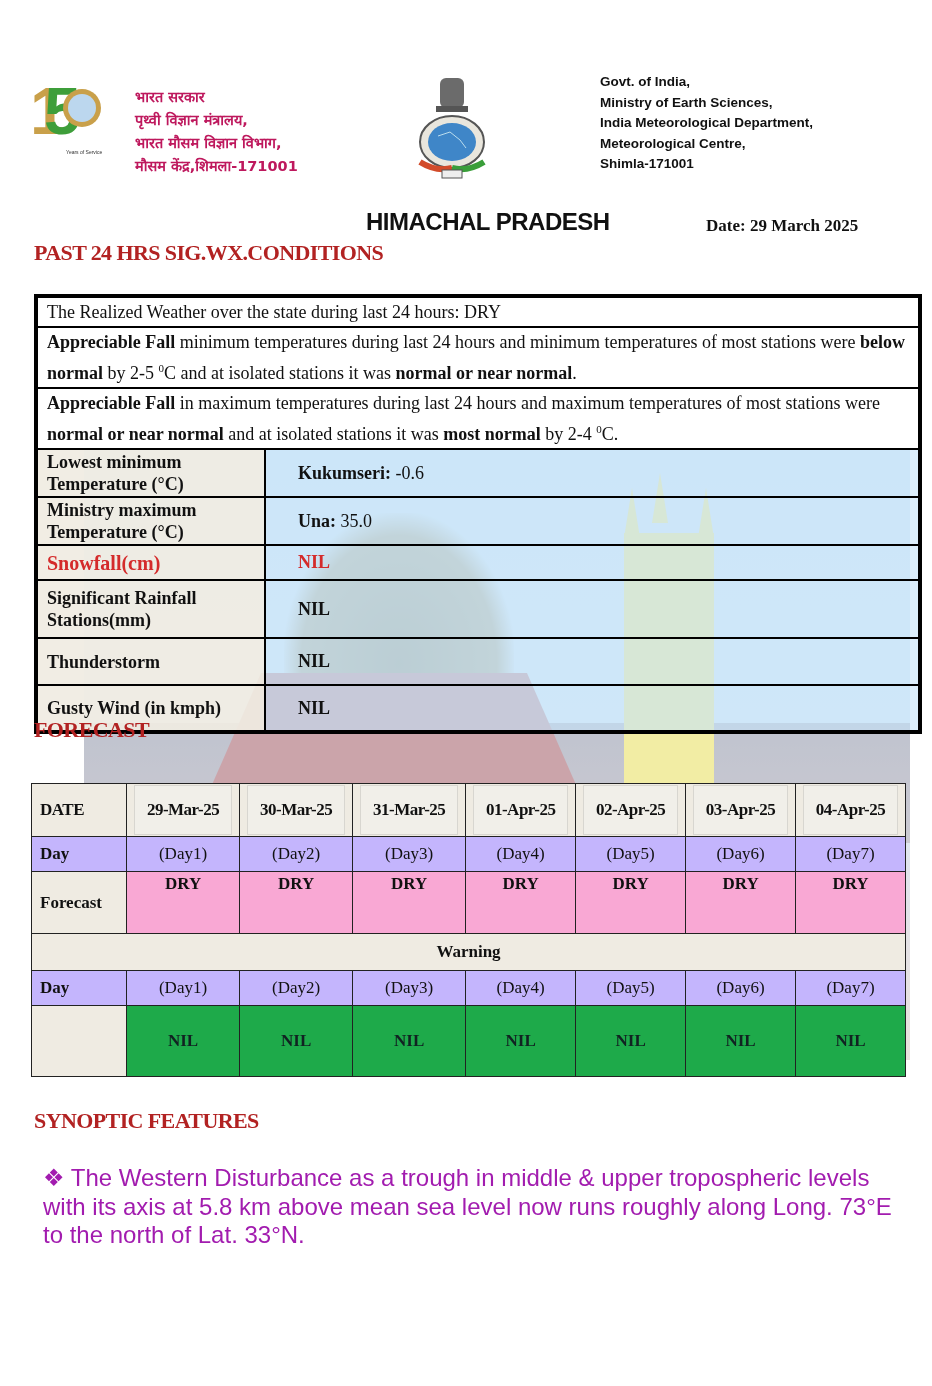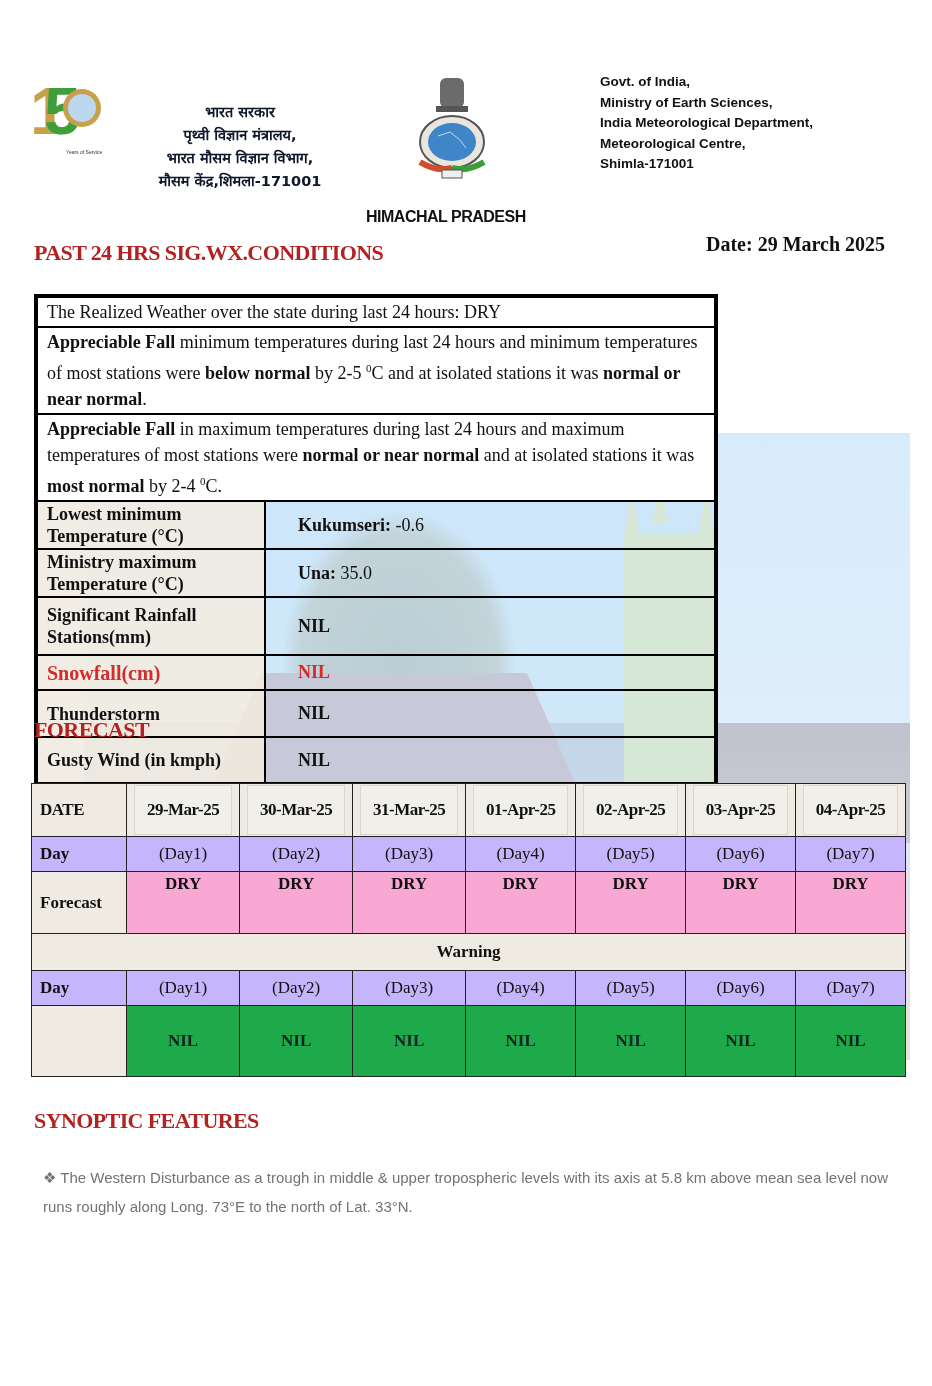--- a/index.html
+++ b/index.html
@@ -1,59 +1,59 @@
 <!DOCTYPE html>
 <html><head>
   <meta charset="utf-8">
   <style>
     html, body { margin: 0; padding: 0; background: #ffffff; }
     body { width: 932px; height: 1386px; position: relative; overflow: hidden; font-family: "Liberation Serif", serif; color: #111; }
 
     
     .logo150 { position: absolute; left: 30px; top: 70px; width: 72px; height: 100px; }
-    .hindi { position: absolute; left: 135px; top: 101px; width: 210px; text-align: center; font-family: "DejaVu Sans", sans-serif; font-weight: bold; color: #0f172a; font-size: 14.5px; line-height: 23px; }
+    .hindi { position: absolute; left: 135px; top: 86px; width: 210px; font-family: "DejaVu Sans", sans-serif; font-weight: bold; color: #be185d; font-size: 14.5px; line-height: 23px; }
     .emblem { position: absolute; left: 416px; top: 76px; width: 72px; height: 104px; }
     .eng { position: absolute; left: 600px; top: 72px; width: 270px; text-align: left; font-family: "Liberation Sans", sans-serif; font-weight: bold; font-size: 13.5px; line-height: 20.5px; color: #111; }
 
-    .state-title { position: absolute; left: 366px; top: 208px; font-family: "Liberation Sans", sans-serif; font-weight: bold; font-size: 16px; letter-spacing: -0.5px; }
-    .date-line { position: absolute; left: 706px; top: 216px; font-weight: bold; font-size: 20px; margin-top: 17px; }
+    .state-title { position: absolute; left: 366px; top: 208px; font-family: "Liberation Sans", sans-serif; font-weight: bold; font-size: 24px; letter-spacing: -0.5px; }
+    .date-line { position: absolute; left: 706px; top: 216px; font-weight: bold; font-size: 17px; }
     .sec-title { position: absolute; left: 34px; font-weight: bold; color: #b22222; font-size: 22px; letter-spacing: -0.6px; }
 
     
     .bgphoto { position: absolute; left: 84px; top: 433px; width: 826px; height: 627px; overflow: hidden; opacity: 0.55; }
     .sky { position: absolute; inset: 0; background: linear-gradient(#b8dcf7 0%, #c7e2f6 55%, #c9cedc 70%, #d9c9c1 100%); }
     .hills { position: absolute; left: 0; right: 0; top: 290px; height: 120px; background: linear-gradient(#8c93a8, #a3a0ad); }
     .tower { position: absolute; left: 540px; top: 100px; width: 90px; height: 527px; background: #e8df5a; }
     .spire { position: absolute; width: 0; height: 0; border-left: 8px solid transparent; border-right: 8px solid transparent; border-bottom: 50px solid #e8df5a; }
     .tree { position: absolute; left: 200px; top: 80px; width: 230px; height: 300px; background: radial-gradient(ellipse at center, #6a6e52 0%, #8a8a6a 60%, transparent 72%); }
     .roof { position: absolute; left: 120px; top: 240px; width: 380px; height: 130px; background: #a25a66; clip-path: polygon(15% 0, 85% 0, 100% 100%, 0 100%); }
     .house { position: absolute; left: 90px; top: 360px; width: 420px; height: 267px; background: repeating-linear-gradient(90deg, #4a4a55 0 4px, #dfe0e6 4px 26px); }
 
     
-    .wx { position: absolute; left: 34px; top: 294px; width: 684px; border-collapse: collapse; border: 4px solid #000; font-size: 18px; }
+    .wx { position: absolute; left: 34px; top: 294px; width: 888px; border-collapse: collapse; border: 4px solid #000; font-size: 18px; }
     .wx td { border: 2px solid #000; padding: 1px 9px; vertical-align: middle; }
     .wx .wide { background: #fff; line-height: 26px; }
     .wx .lbl { width: 208px; background: rgba(240,236,226,0.92); font-weight: bold; line-height: 22px; }
     .wx .val { background: rgba(196,226,249,0.6); padding-left: 32px; }
     .wx .red { color: #d42b2b; font-size: 20px; }
     sup { font-size: 11px; }
 
     
     .fc { position: absolute; left: 31px; top: 783px; width: 875px; border-collapse: collapse; border: 1.5px solid #222; font-size: 17px; }
     .fc td { border: 1px solid #222; text-align: center; }
     .fc .lbl { text-align: left; padding-left: 8px; font-weight: bold; width: 85px; background: #efebe2; }
     .fc .date { font-weight: bold; background: #efebe2; height: 36px; letter-spacing: -0.5px; }
     .fc .date span { display: inline-block; padding: 14px 12px; border: 1px solid #d8d6d0; background: #f1efe9; }
     .fc .day { background: #c4b5fd; height: 32px; }
     .fc .fcst { background: #f9a8d4; height: 58px; vertical-align: top; font-weight: bold; padding-top: 2px; }
     .fc .warnhead { background: #efebe2; font-weight: bold; height: 34px; }
     .fc .nil { background: #1eaa4a; font-weight: bold; color: #122; height: 68px; }
     .fc .blank { background: #efebe2; }
 
-    .syn { position: absolute; left: 43px; top: 1164px; width: 870px; font-family: "Liberation Sans", sans-serif; font-size: 15px; line-height: 28.5px; color: #737373; }
+    .syn { position: absolute; left: 43px; top: 1164px; width: 870px; font-family: "Liberation Sans", sans-serif; font-size: 24px; line-height: 28.5px; color: #a21caf; }
   </style>
 </head>
 <body>
 
 <div class="logo150">
   <svg width="72" height="100" viewBox="0 0 72 100">
     <text x="0" y="64" font-family="Liberation Sans, sans-serif" font-size="66" font-weight="bold" fill="#c9a04a">1</text>
     <text x="14" y="64" font-family="Liberation Sans, sans-serif" font-size="66" font-weight="bold" fill="#3e9e3a">5</text>
     <circle cx="52" cy="38" r="19" fill="#c9a04a"></circle>
     <circle cx="52" cy="38" r="14" fill="#bcd7ee"></circle>
@@ -118,27 +118,27 @@
     <td colspan="2" class="wide"><b>Appreciable Fall</b><span> in maximum temperatures during last 24 hours and maximum temperatures of most stations were </span><b>normal or near normal</b><span> and at isolated stations it was </span><b>most normal</b><span> by 2-4 </span><sup>0</sup><span>C.</span></td>
   </tr>
   <tr style="height:47px;">
     <td class="lbl">Lowest minimum Temperature (°C)</td>
     <td class="val"><b>Kukumseri:</b><span> -0.6</span></td>
   </tr>
   <tr style="height:47px;">
     <td class="lbl">Ministry maximum Temperature (°C)</td>
     <td class="val"><b>Una:</b><span> 35.0</span></td>
   </tr>
+  <tr style="height:35px;">
+    <td class="lbl red">Snowfall(cm)</td>
+    <td class="val red" style="font-weight:bold; font-size:18px;">NIL</td>
+  </tr>
   <tr style="height:58px;">
     <td class="lbl">Significant Rainfall Stations(mm)</td>
     <td class="val"><b>NIL</b></td>
-  </tr>
-  <tr style="height:35px;">
-    <td class="lbl red">Snowfall(cm)</td>
-    <td class="val red" style="font-weight:bold; font-size:18px;">NIL</td>
   </tr>
   <tr style="height:47px;">
     <td class="lbl">Thunderstorm</td>
     <td class="val"><b>NIL</b></td>
   </tr>
   <tr style="height:47px;">
     <td class="lbl">Gusty Wind (in kmph)</td>
     <td class="val"><b>NIL</b></td>
   </tr>
 </tbody>

